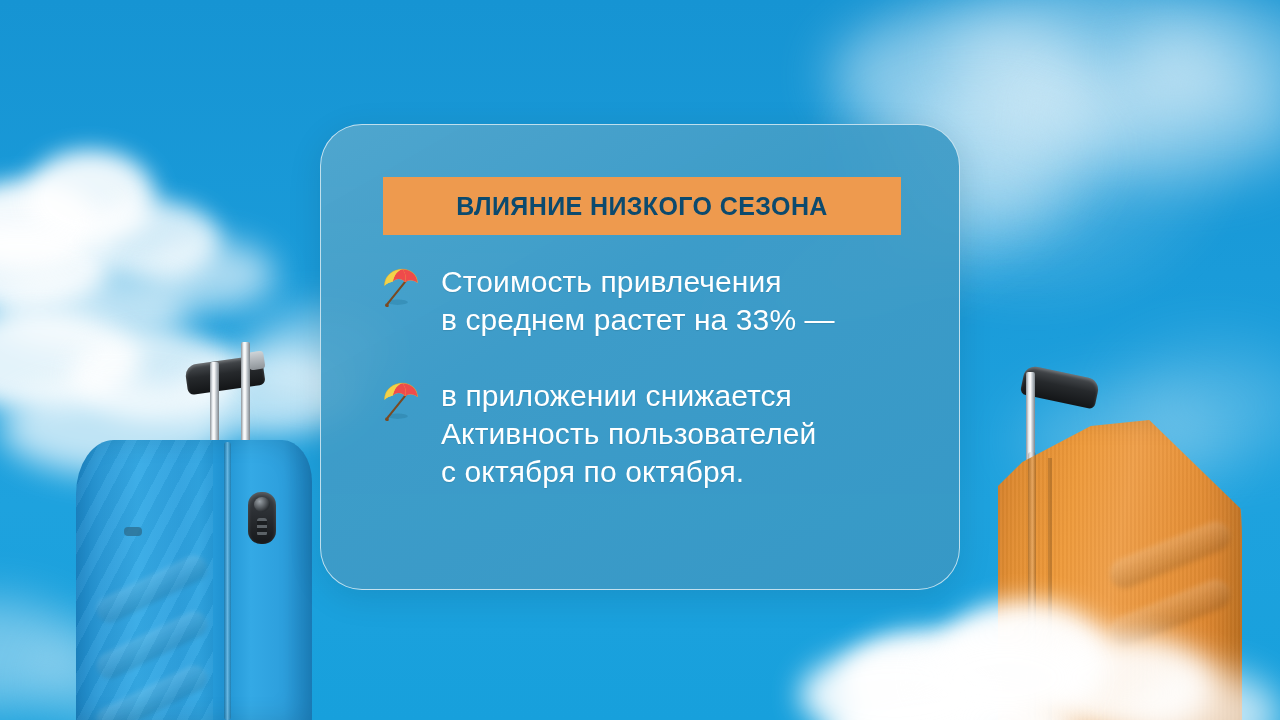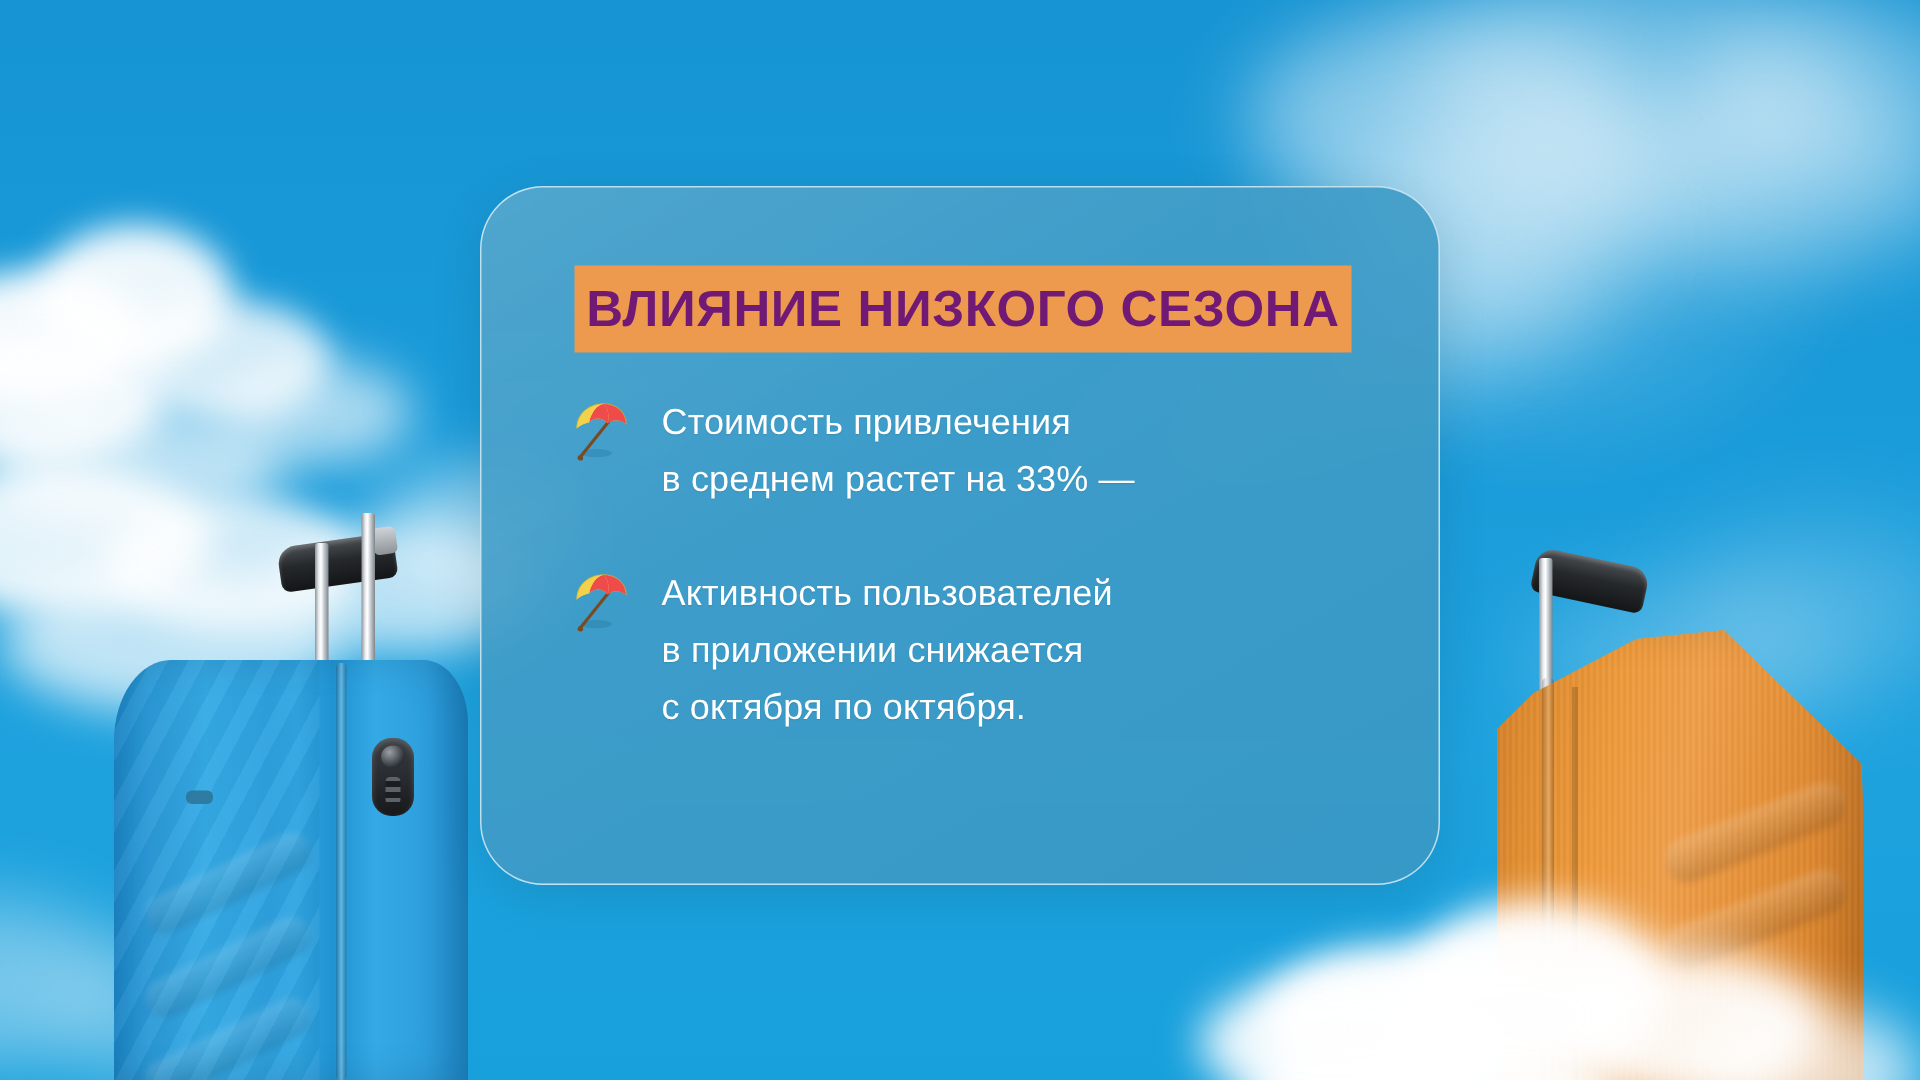--- a/index.html
+++ b/index.html
@@ -216,23 +216,23 @@
   #title-banner {
     position: absolute;
     left: 62px; top: 52px;
     width: 518px; height: 58px;
     background: #ee9a4e;
     display: flex;
     align-items: center;
     justify-content: center;
   }
   #title-banner .title-text {
-    color: #701a75;
+    color: #0c4a6e;
     font-weight: 700;
-    font-size: 34px;
+    font-size: 25px;
     letter-spacing: 0.4px;
     line-height: 1;
     white-space: nowrap;
   }
 
   .bullets {
     position: absolute;
     left: 58px;
     top: 138px;
     right: 36px;
@@ -245,21 +245,21 @@
   .bullet:last-child { margin-bottom: 0; }
 
   .umbrella-icon {
     flex: 0 0 auto;
     width: 44px; height: 44px;
     margin-right: 18px;
     margin-top: 2px;
   }
   .bullet-text {
     color: #ffffff;
-    font-size: 24px;
+    font-size: 30px;
     line-height: 38px;
     font-weight: 400;
     letter-spacing: 0.1px;
     text-shadow: 0 1px 1px rgba(0,0,0,0.10);
   }
   .bullet-text .line { display: block; white-space: nowrap; }
 </style>
 </head>
 <body>
 
@@ -380,22 +380,22 @@
             <g>
               <path d="M8 30 C8 14 22 6 34 6 C46 6 56 14 56 26 C50 21 43 21 38 25 C33 19 25 19 20 24 C16 25 11 27 8 30 Z" fill="#f2d24a"></path>
               <path d="M20 24 C25 19 33 19 38 25 C40 17 38 10 34 6 C28 7 22 14 20 24 Z" fill="#ef4b4b"></path>
               <path d="M8 30 C11 27 16 25 20 24 C22 14 28 7 34 6 C22 6 8 14 8 30 Z" fill="#f2d24a"></path>
               <path d="M38 25 C43 21 50 21 56 26 C56 14 46 6 34 6 C38 10 40 17 38 25 Z" fill="#ef4b4b"></path>
               <path d="M8 30 C8 14 22 6 34 6 C46 6 56 14 56 26" fill="none" stroke="#d4a92f" stroke-width="1.2" opacity=".55"></path>
             </g>
           </svg>
         </span>
         <span class="bullet-text">
+          <span class="line">в приложении снижается</span>
           <span class="line">Активность пользователей</span>
-          <span class="line">в приложении снижается</span>
           <span class="line">с октября по октября.</span>
         </span>
       </div>
 
     </div>
   </div>
 
 </div>
 
 </body></html>

